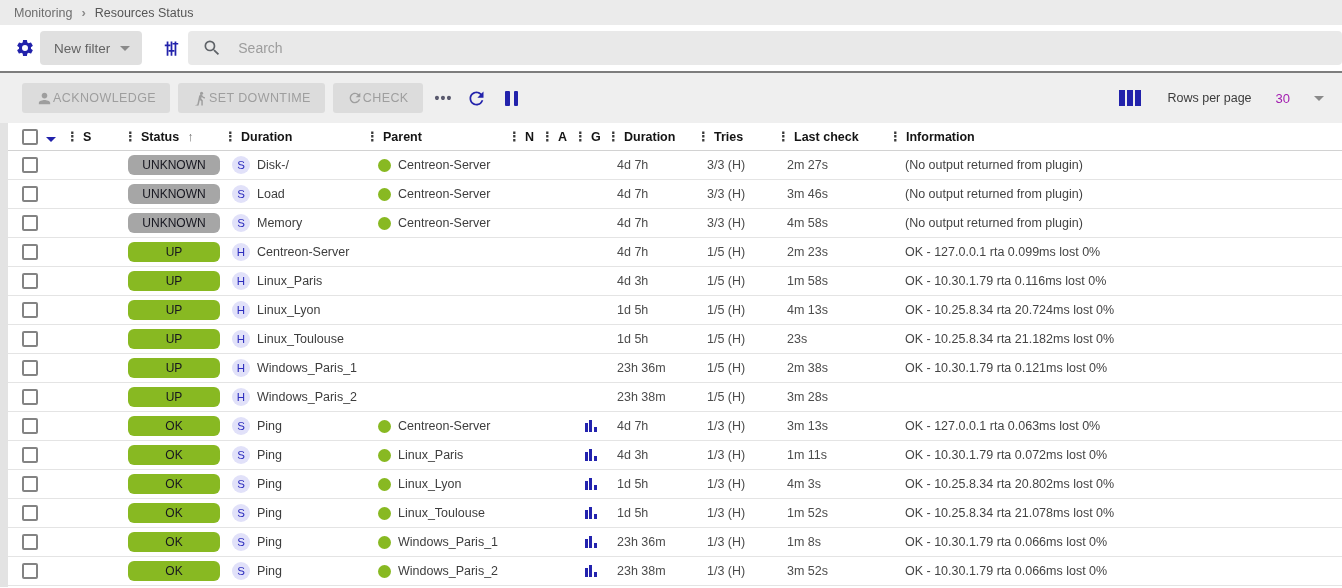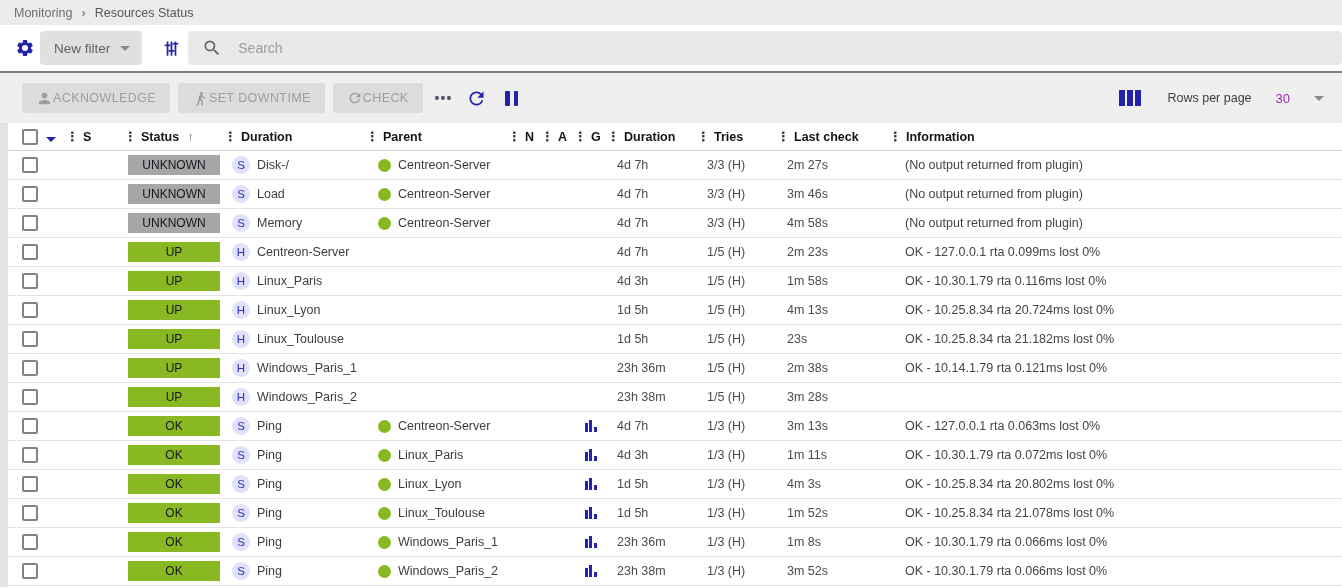--- a/index.html
+++ b/index.html
@@ -57,21 +57,21 @@
   .handle { color:#3a3a3a; font-weight:bold; font-size:13px; line-height:1; }
   .sort-arrow { color:#6e6e6e; font-size:13px; font-weight:normal; margin-left:4px; }
   .c-check { padding-left:14px; display:flex; align-items:center; }
   .checkbox { width:16px; height:16px; border:2px solid #838383; border-radius:2px;
     display:inline-block; background:#fff; cursor:pointer; }
   .hdr-caret { border-top-color:#2222ab; cursor:pointer; }
 
   .row { height:29px; border-bottom:1px solid #e4e4e4; background:#fff; }
   .cell { font-size:12.5px; color:#4c4c4c; white-space:nowrap; overflow:hidden; }
   .c-status { display:flex; justify-content:center; }
-  .chip { width:92px; height:20px; border-radius:0; display:inline-flex; align-items:center;
+  .chip { width:92px; height:20px; border-radius:6px; display:inline-flex; align-items:center;
     justify-content:center; font-size:12px; color:#16161f; cursor:pointer; }
   .chip-gray { background:#a6a6a6; }
   .chip-green { background:#88b922; }
   .c-resource,.c-parent { display:flex; align-items:center; gap:7px; padding-left:8px; }
   .c-parent { padding-left:12px; }
   .type-badge { width:18px; height:18px; border-radius:50%; background:#e1e1f9; color:#2d2dbe;
     font-size:11.5px; display:inline-flex; align-items:center; justify-content:center; flex:none; }
   .res-name { color:#3d3d3d; cursor:pointer; }
   .parent-dot { width:13px; height:13px; border-radius:50%; background:#88b922; flex:none; }
   .c-g { display:flex; justify-content:center; }
@@ -475,21 +475,21 @@
     <div class="cell c-g">
       <span class="graph-icon" style="visibility: hidden;">
               <i></i>
               <i></i>
               <i></i>
             </span>
     </div>
     <div class="cell c-pad">23h 36m</div>
     <div class="cell c-pad">1/5 (H)</div>
     <div class="cell c-pad">2m 38s</div>
-    <div class="cell c-info">OK - 10.14.1.79 rta 0.121ms lost 0%</div>
+    <div class="cell c-info">OK - 10.30.1.79 rta 0.121ms lost 0%</div>
   </div>
 
   <div class="grid row">
     <div class="c-check">
             <span class="checkbox"></span>
           </div>
     <div></div>
     <div class="cell"></div>
     <div class="cell c-status">
       <span class="chip chip-green">UP</span>

